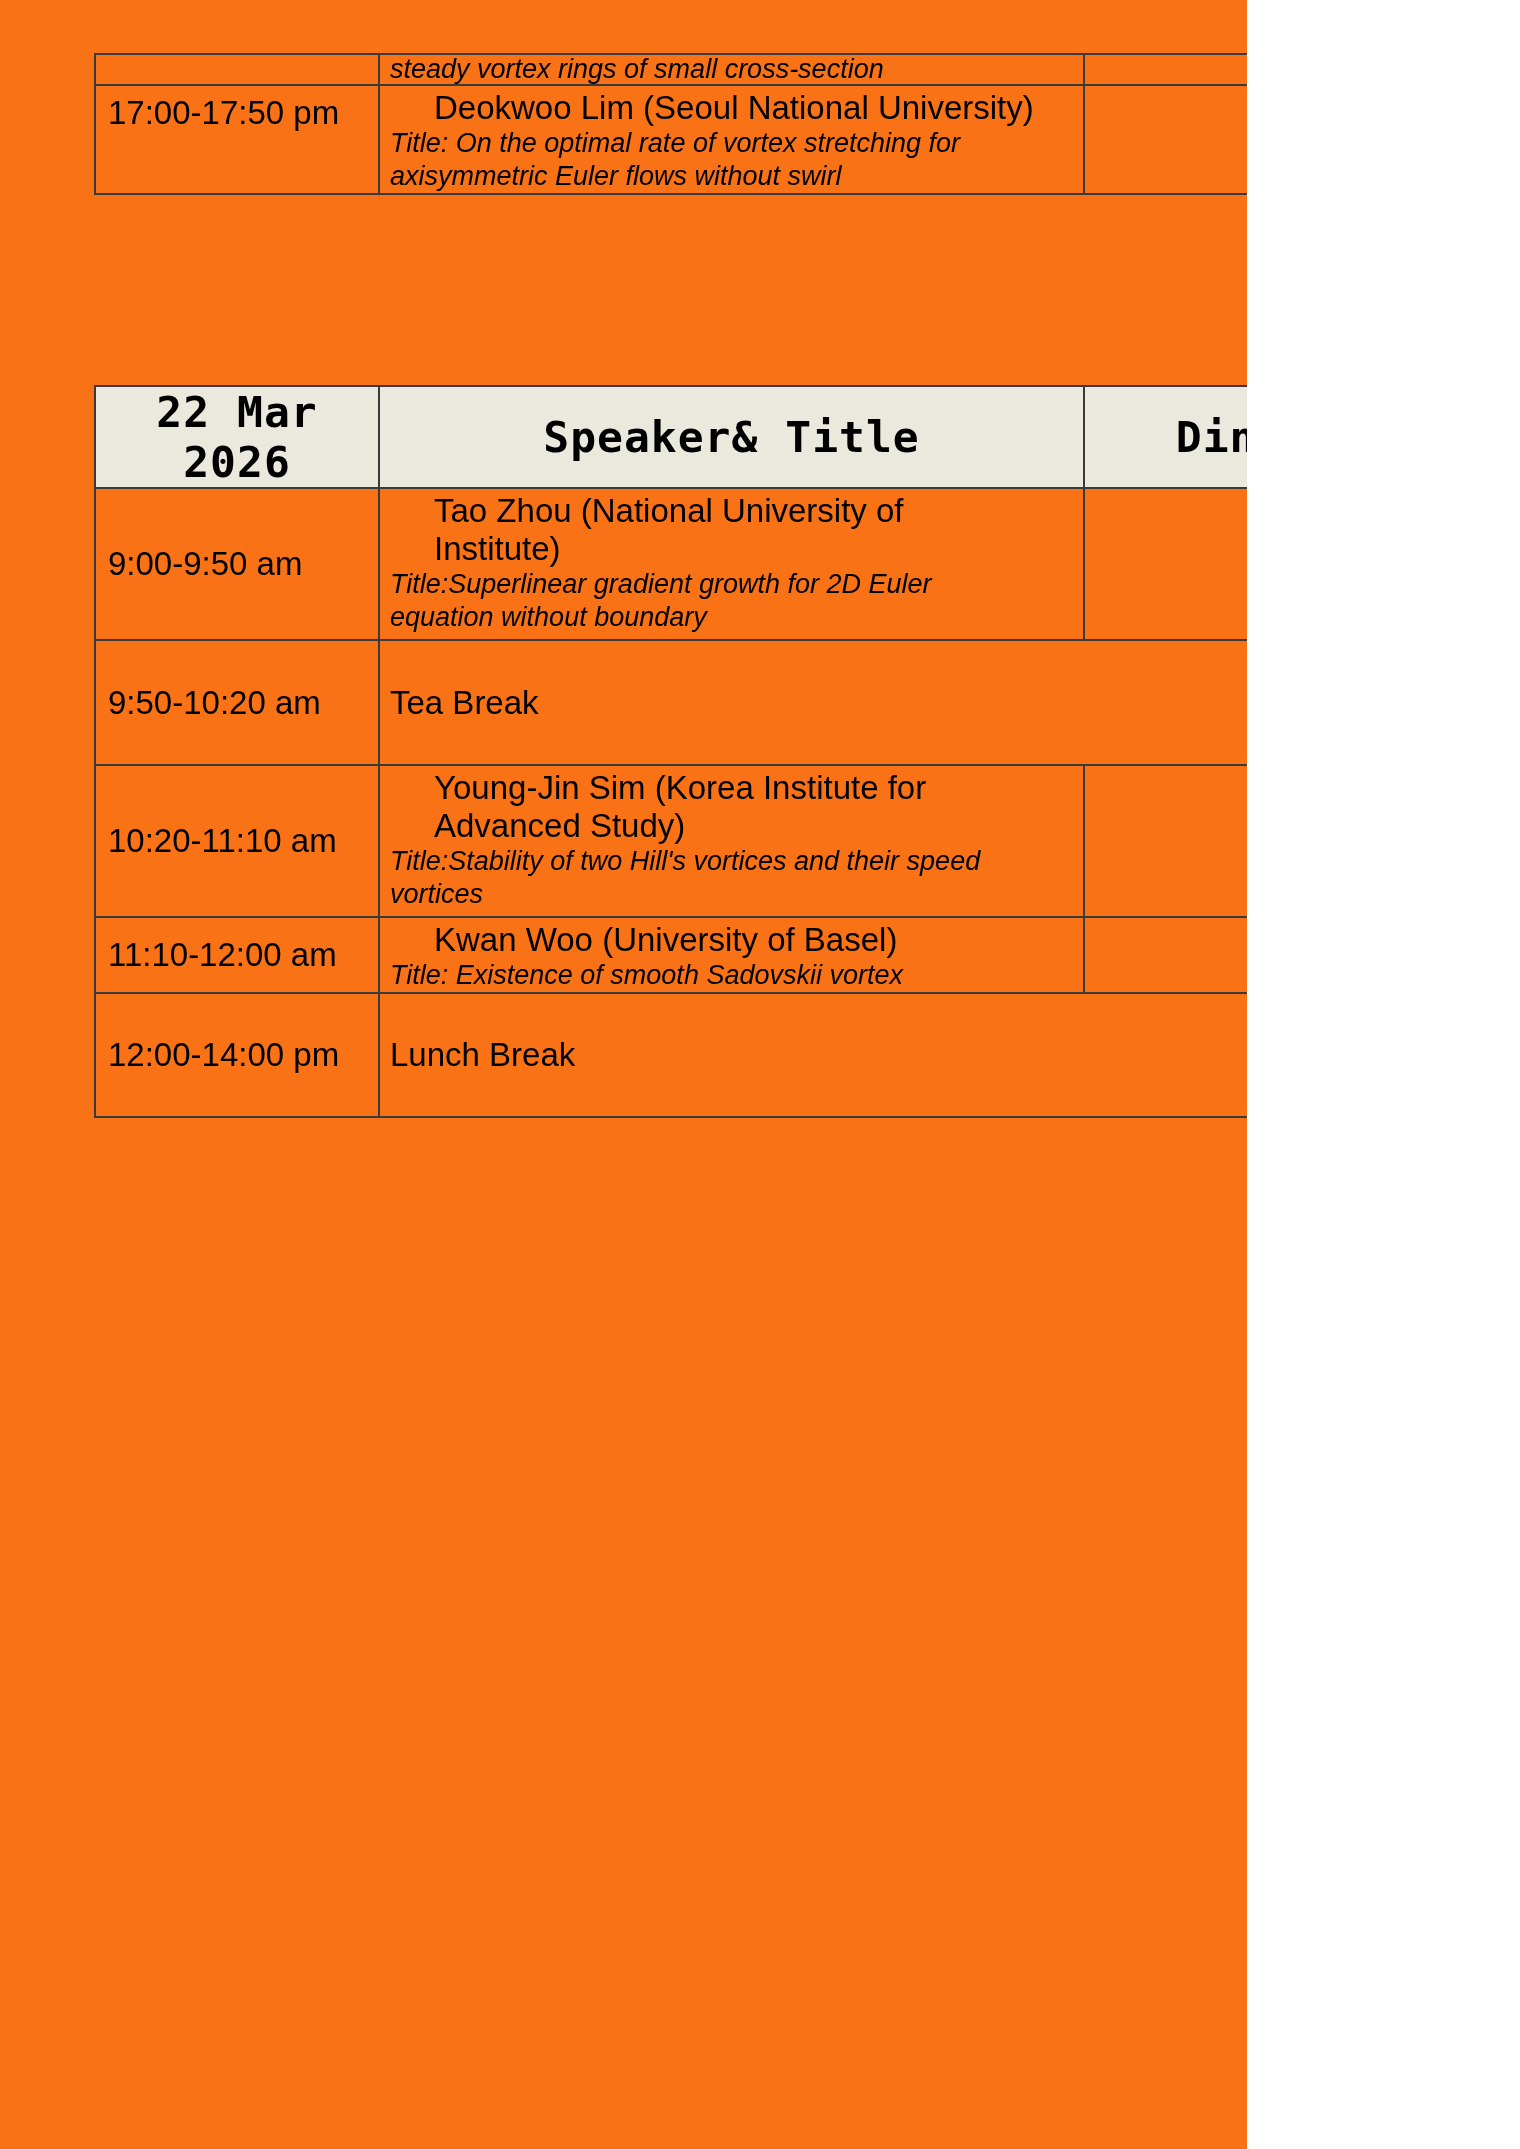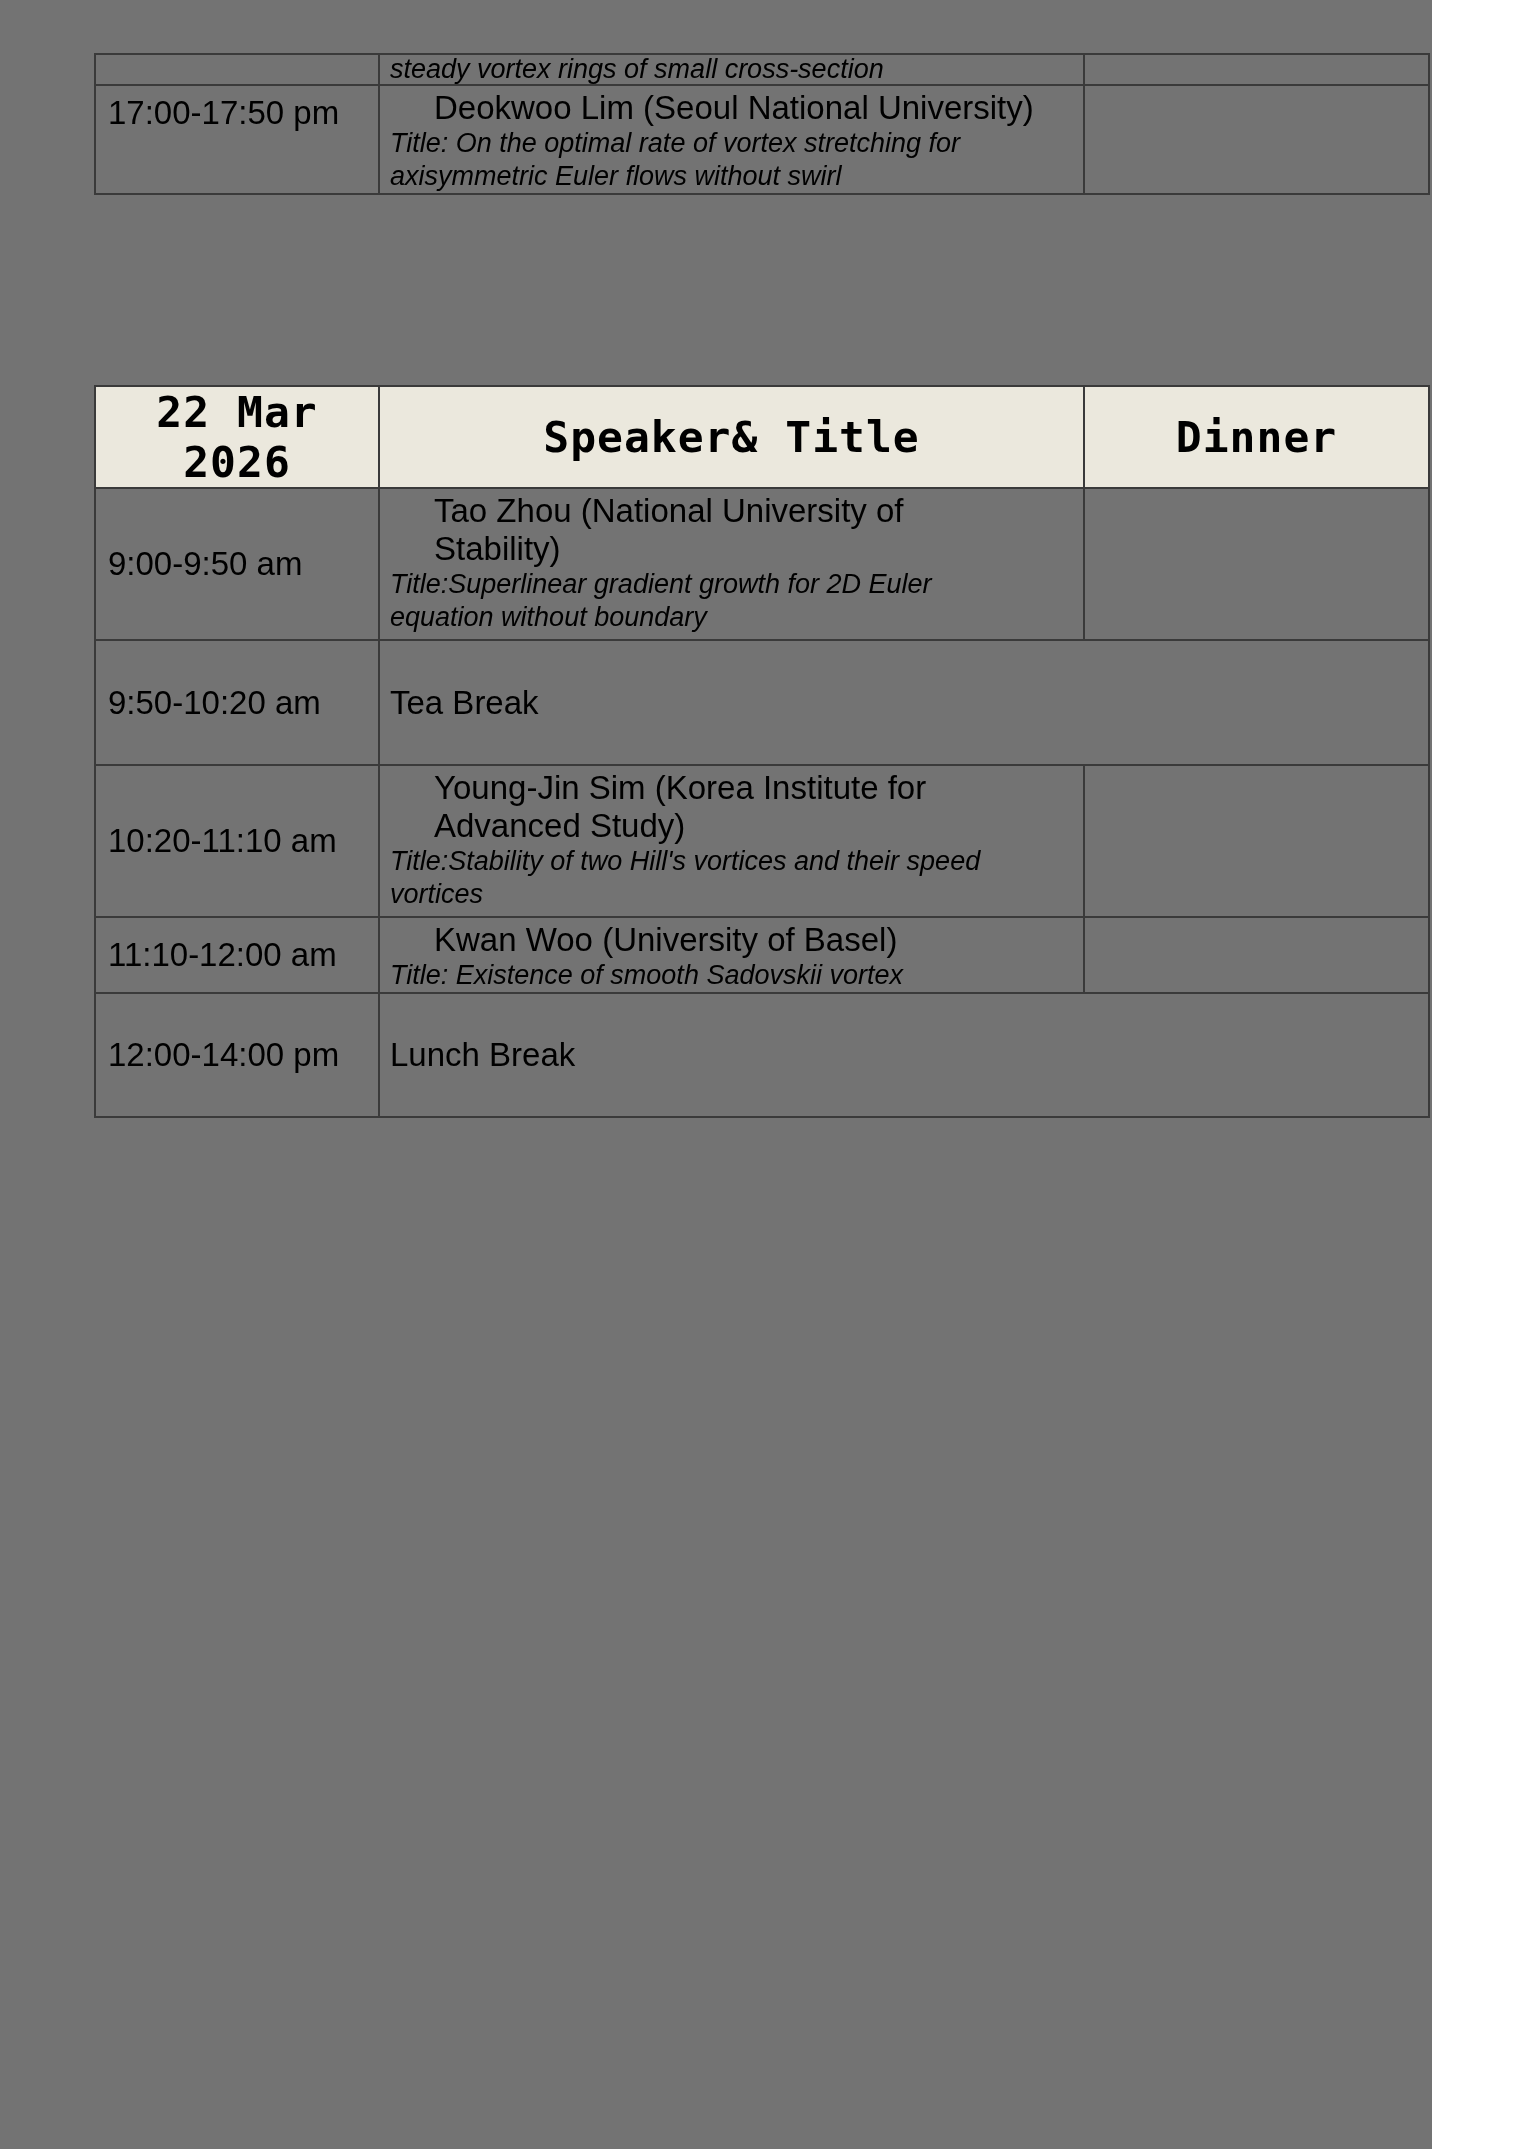--- a/index.html
+++ b/index.html
@@ -5,23 +5,23 @@
   * { box-sizing: border-box; }
   html, body {
     margin: 0; padding: 0;
     width: 1520px; height: 2149px;
     background: #ffffff;
     font-family: "Liberation Sans", sans-serif;
     color: #000000;
   }
   .page {
     position: relative;
-    width: 1432px; height: 2149px;
+    width: 1247px; height: 2149px;
     overflow: hidden;
-    background: #737373;
+    background: #f97316;
   }
   table.sched {
     position: absolute;
     left: 94px;
     border-collapse: collapse;
     table-layout: fixed;
     width: 1334px;
   }
   table.t1 { top: 53px; }
   table.t2 { top: 385px; }
@@ -97,21 +97,21 @@
     <tbody>
         <tr style="height:53px">
       <th class="hd">22 Mar 2026</th>
       <th class="hd">Speaker&amp; Title</th>
       <th class="hd">Dinner</th>
     </tr>
     <tr style="height:152px">
       <td class="time">9:00-9:50 am</td>
       <td class="sp top">
         <div class="nm">Tao Zhou (National University of</div>
-        <div class="nm">Stability)</div>
+        <div class="nm">Institute)</div>
         <div class="tt">Title:Superlinear gradient growth for 2D Euler</div>
         <div class="tt">equation without boundary</div>
       </td>
       <td class="ch"></td>
     </tr>
     <tr style="height:125px">
       <td class="time">9:50-10:20 am</td>
       <td class="ev" colspan="2">Tea Break</td>
     </tr>
     <tr style="height:152px">

